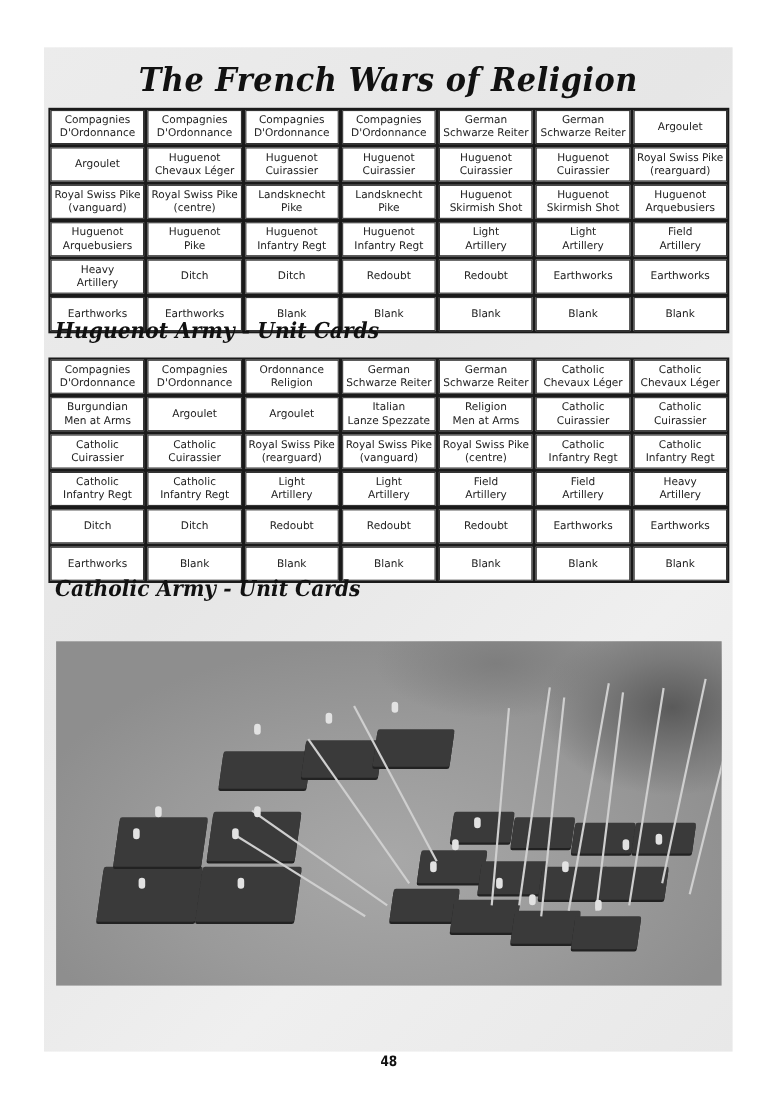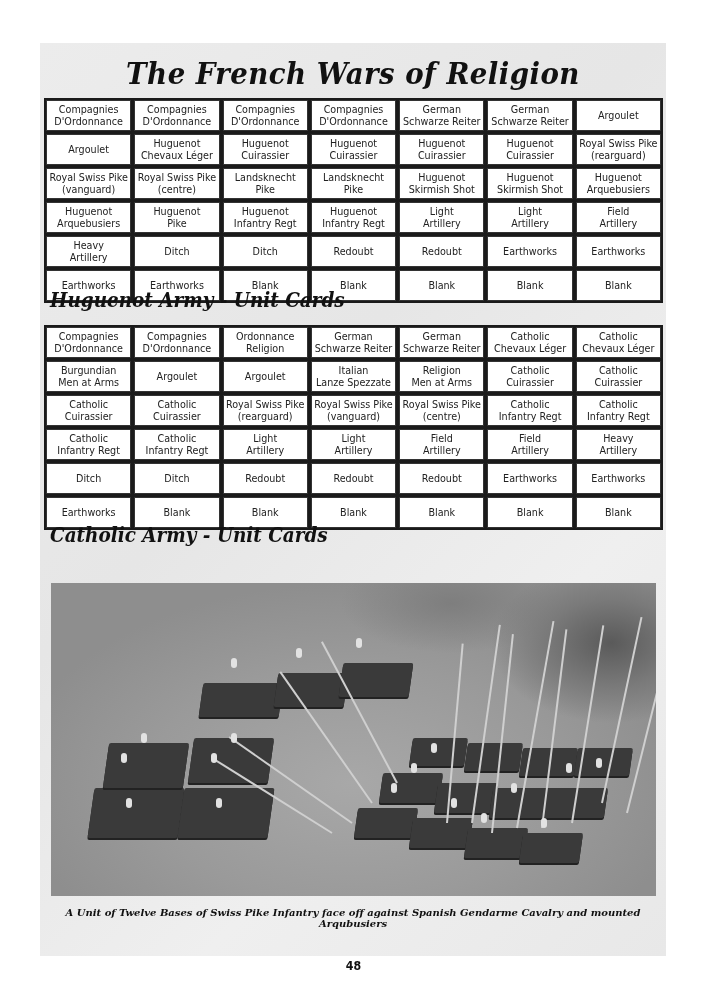--- a/index.html
+++ b/index.html
@@ -253,16 +253,15 @@
     <div class="fig" style="left:90px;top:150px;"></div>
     <div class="fig" style="left:160px;top:170px;"></div>
     <div class="fig" style="left:180px;top:150px;"></div>
     <div class="fig" style="left:75px;top:215px;"></div>
     <div class="fig" style="left:165px;top:215px;"></div>
     <div class="fig" style="left:180px;top:75px;"></div>
     <div class="fig" style="left:245px;top:65px;"></div>
     <div class="fig" style="left:305px;top:55px;"></div>
   </div>
 
-  <div class="caption">A Unit of Twelve Bases of Swiss Pike Infantry face off against Spanish Gendarme Cavalry and mounted Arqubusiers</div>
 </div>
 
 <div class="page-num">48</div>
 
 </body></html>

